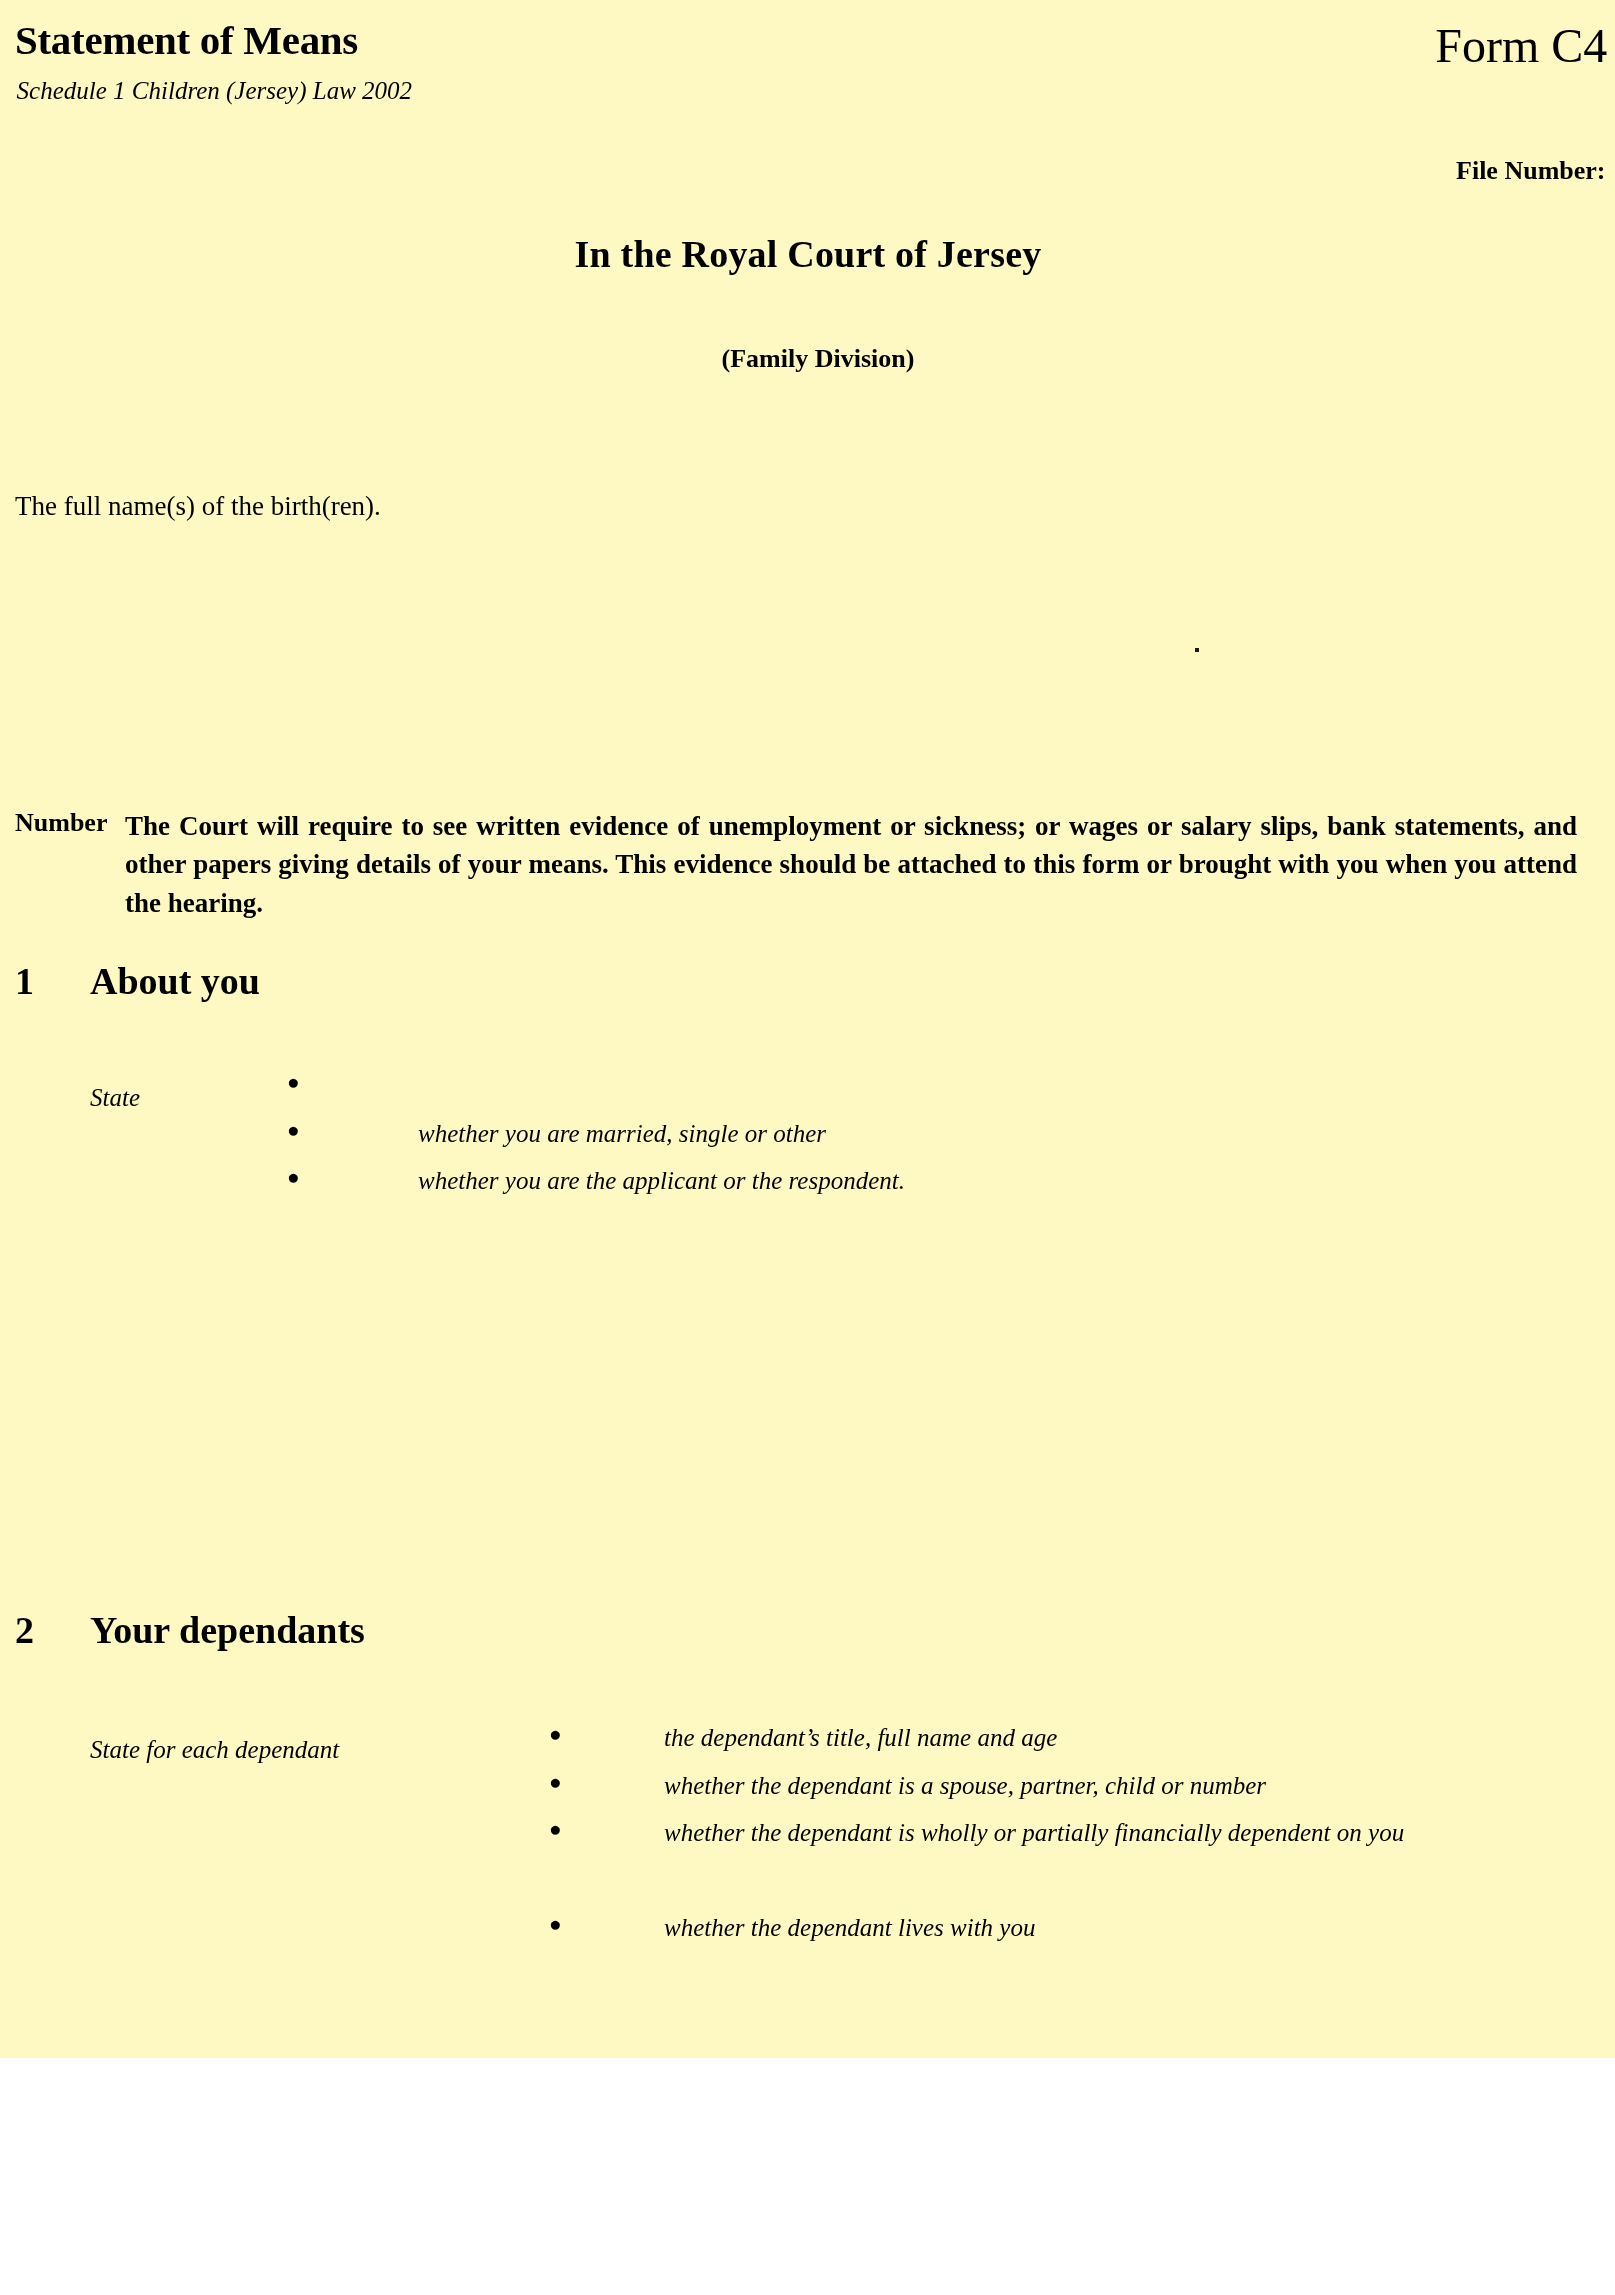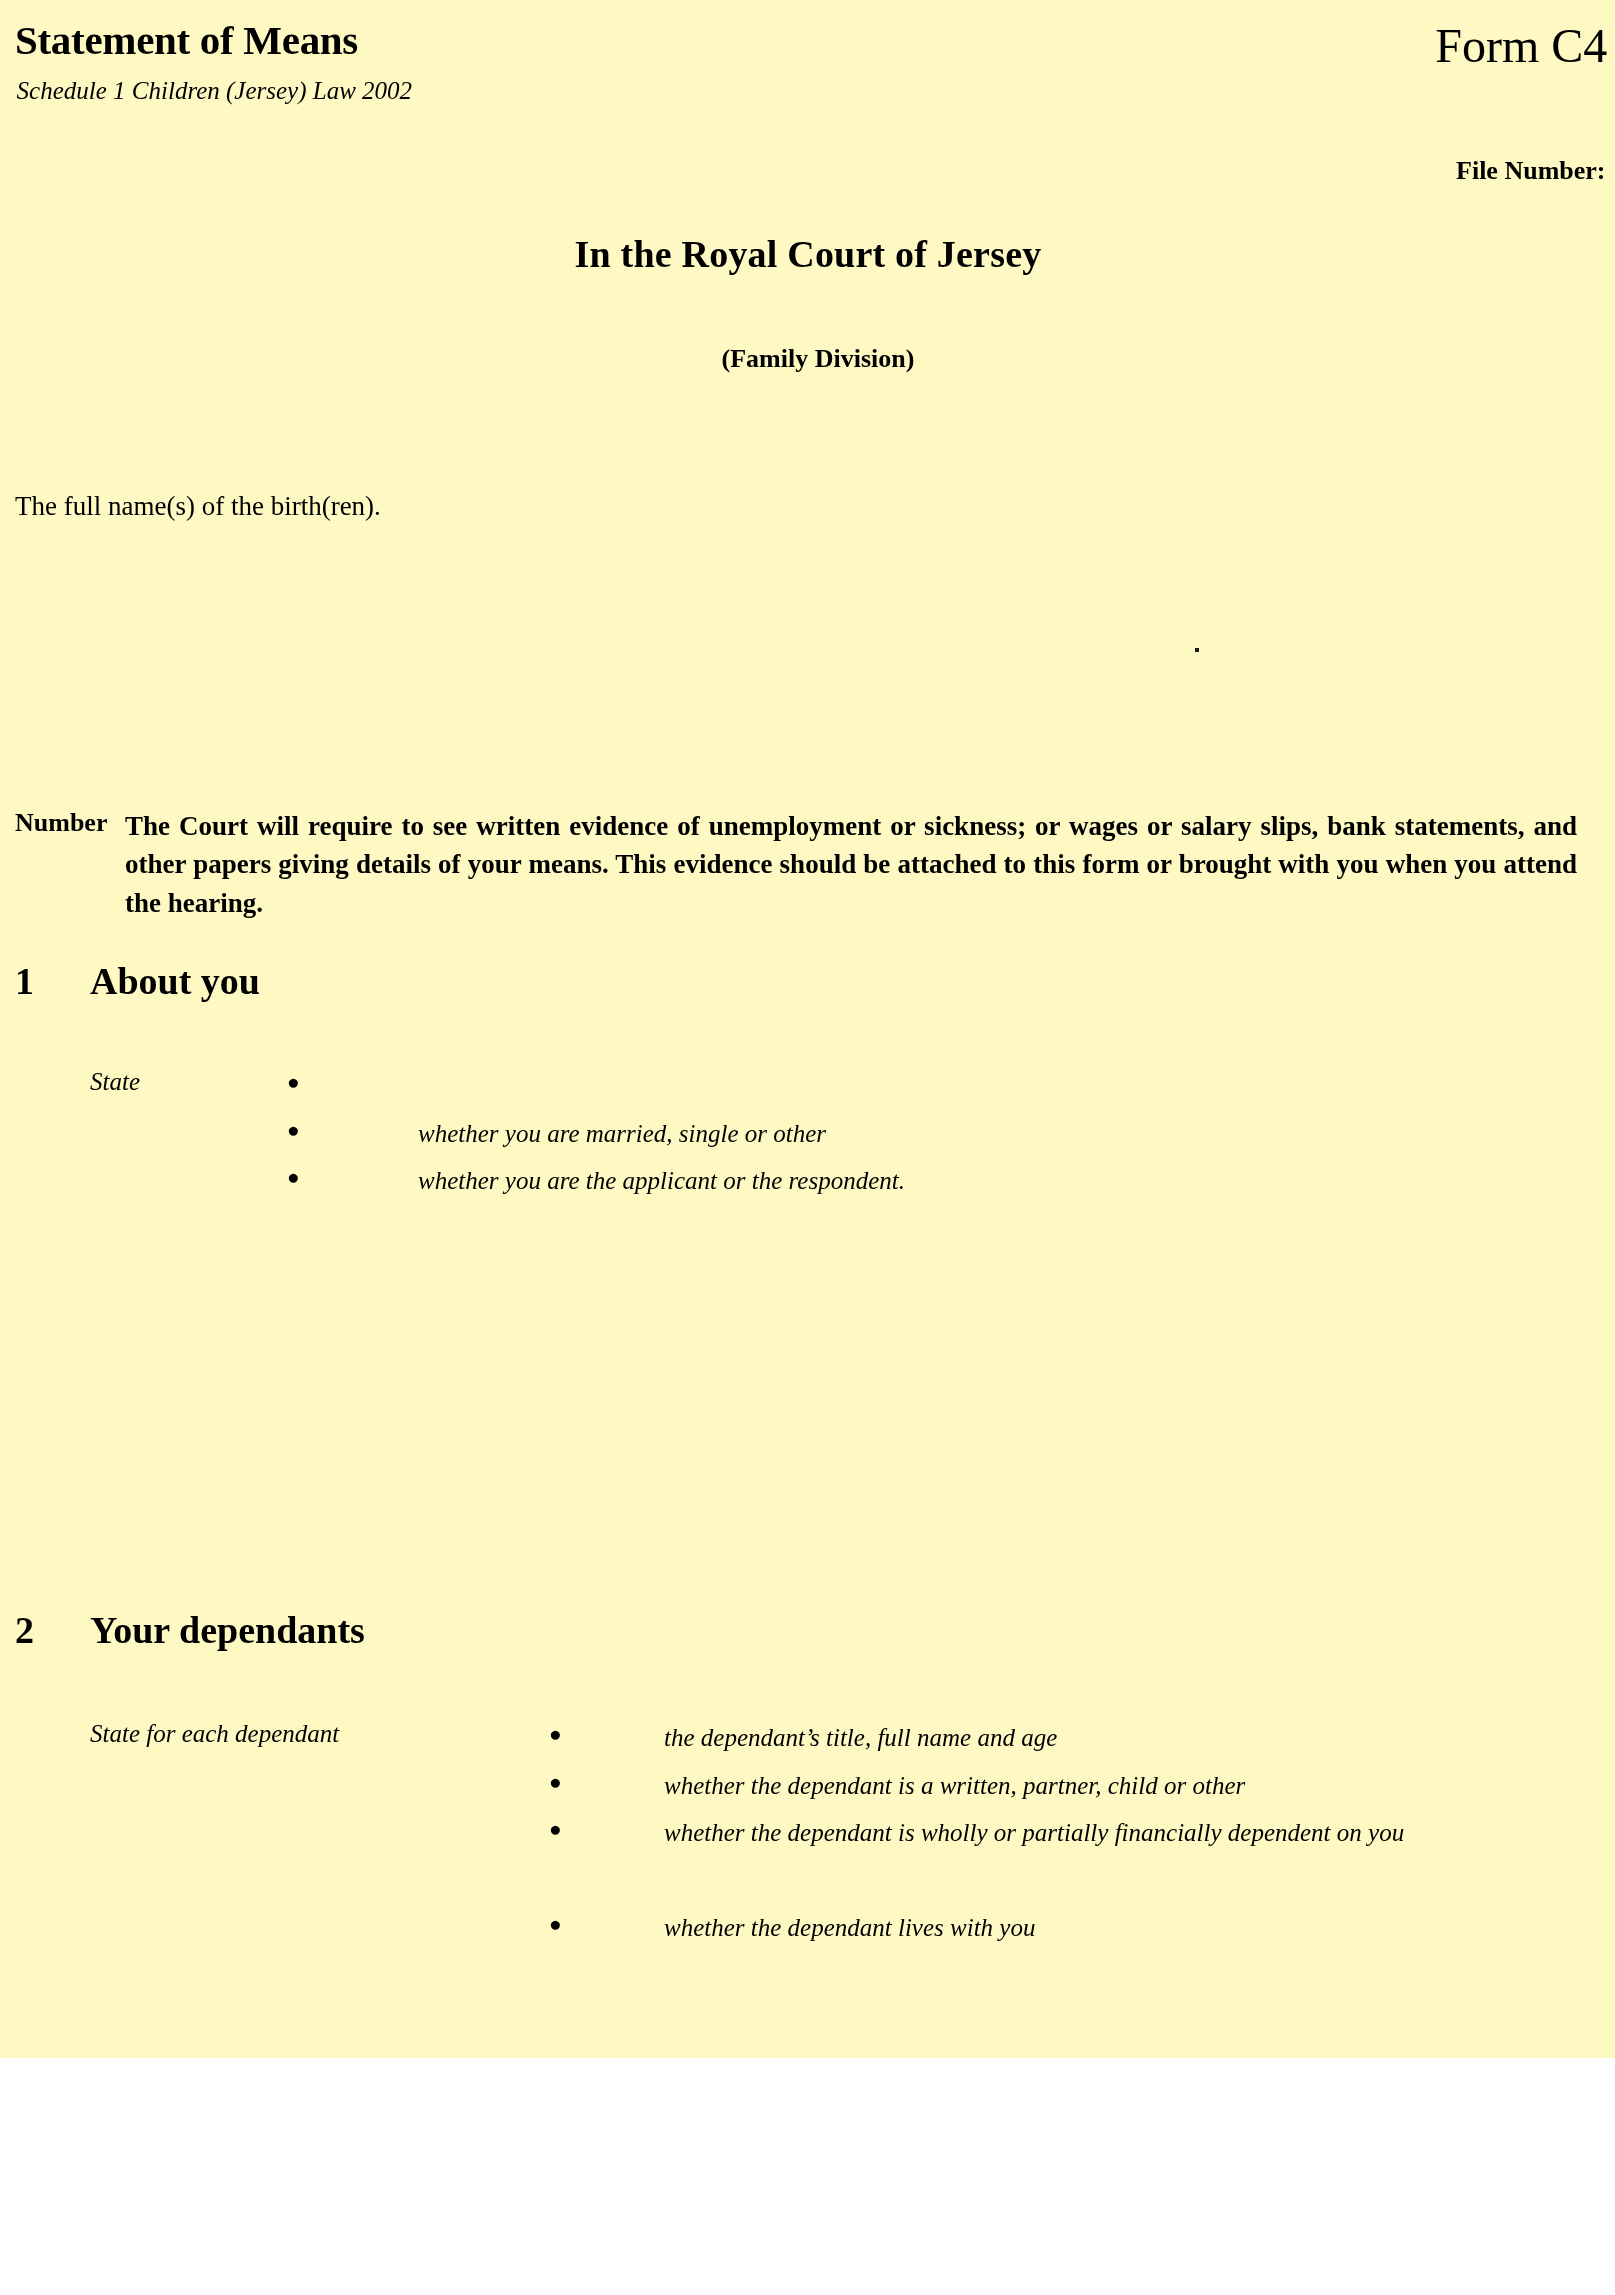--- a/index.html
+++ b/index.html
@@ -132,20 +132,21 @@
   .sec1-head { left: 90px; top: 959px; }
   .sec2-num  { left: 15px;  top: 1608px; }
   .sec2-head { left: 90px; top: 1608px; }
 
   
   .state-label {
     position: absolute;
     font-size: 25px;
     font-style: italic;
     white-space: nowrap;
+    margin-top: 16px;
   }
   .bullet-row {
     position: absolute;
     font-size: 25px;
     font-style: italic;
     line-height: 1.42;
   }
   .bullet-row .bullet {
     position: absolute;
     left: 0;
@@ -212,21 +213,21 @@
   <div class="section-number sec2-num">2</div>
   <div class="section-heading sec2-head">Your dependants</div>
   <div class="state-label sec2-state">State for each dependant</div>
 
   <div class="bullet-row s2-b1">
     <span class="bullet">●</span>
     <span class="btext">the dependant’s title, full name and age</span>
   </div>
   <div class="bullet-row s2-b2">
     <span class="bullet">●</span>
-    <span class="btext">whether the dependant is a written, partner, child or other</span>
+    <span class="btext">whether the dependant is a spouse, partner, child or number</span>
   </div>
   <div class="bullet-row s2-b3">
     <span class="bullet">●</span>
     <span class="btext">whether the dependant is wholly or partially financially dependent on you</span>
   </div>
   <div class="bullet-row s2-b4">
     <span class="bullet">●</span>
     <span class="btext">whether the dependant lives with you</span>
   </div>
 

